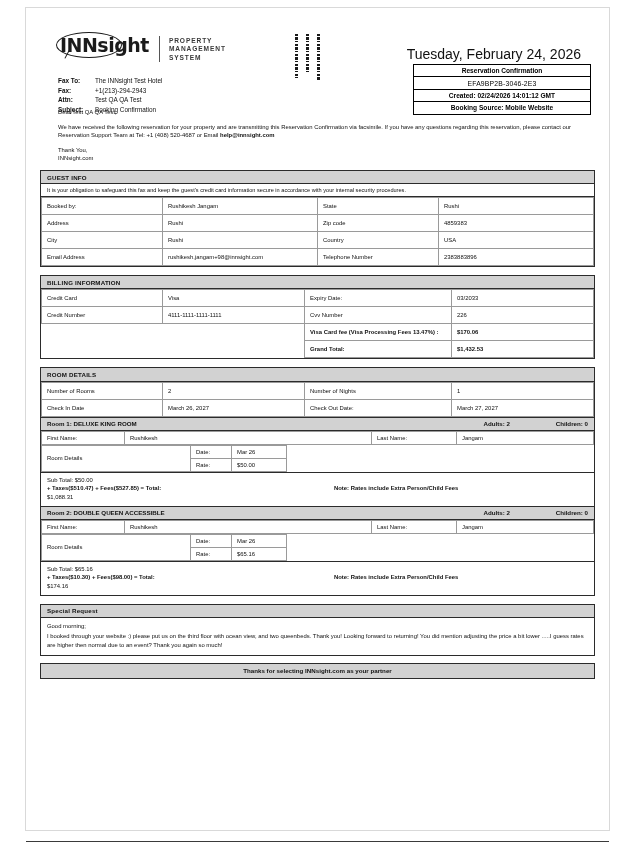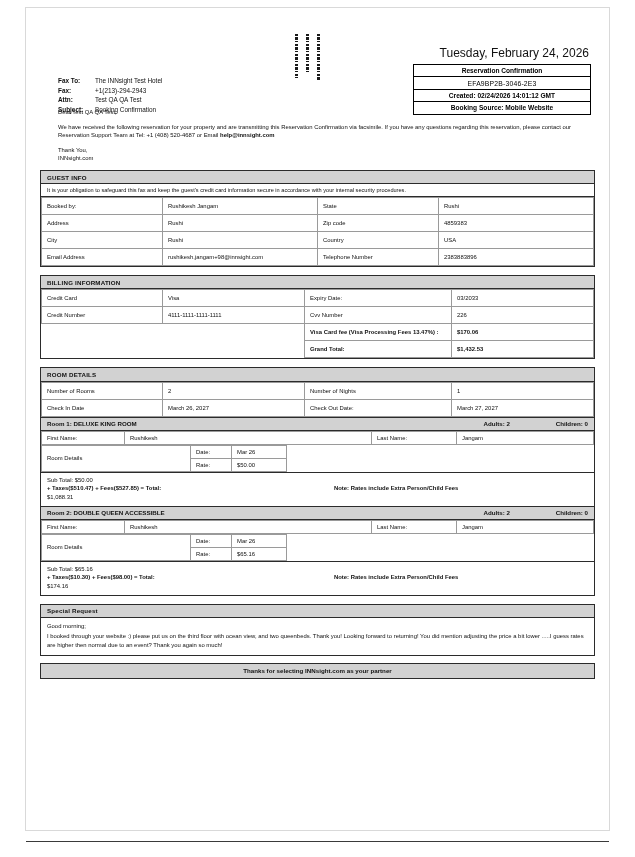--- a/index.html
+++ b/index.html
@@ -59,22 +59,22 @@
     background: repeating-linear-gradient(to bottom,
       #1a1a1a 0px, #1a1a1a 2px, #fff 2px, #fff 3px,
       #1a1a1a 3px, #1a1a1a 6px, #fff 6px, #fff 7px,
       #1a1a1a 7px, #1a1a1a 8px, #fff 8px, #fff 10px);
   }
   .barcode i:nth-child(1){ left: 2px; }
   .barcode i:nth-child(2){ left: 13px; height: 40px; }
   .barcode i:nth-child(3){ left: 24px; height: 47px; }
 
   .dateline {
-    position: absolute; right: 6px; top: 26px;
-    font-size: 12px; color: #111; margin-left: 16px;
+    position: absolute; right: 14px; top: 26px;
+    font-size: 14px; color: #111; margin-left: 16px;
   }
   .resbox {
     position: absolute; right: 4px; top: 44px; width: 176px;
     border: 1px solid #000; border-collapse: collapse;
   }
   .resbox div {
     border-bottom: 1px solid #000; text-align: center;
     font-size: 6.6px; font-weight: bold; padding: 2.2px 2px; color: #000;
   }
   .resbox div:last-child { border-bottom: none; }
@@ -148,20 +148,32 @@
                 font-family: "Liberation Serif", serif; }
 </style>
 </head>
 <body>
 
 <div class="page">
   <div class="sheet">
     <div class="inner">
 
       <div class="hdr">
+        <div class="logo-wrap">
+          <div class="logo-mark">
+            <span class="logo-ring"></span>
+            <span class="logo-tail"></span>
+            <span>INNsight</span>
+          </div>
+          <div class="logo-sub">
+            <div>PROPERTY</div>
+            <div>MANAGEMENT</div>
+            <div>SYSTEM</div>
+          </div>
+        </div>
 
         <div class="barcode">
             <i></i>
             <i></i>
             <i></i>
           </div>
 
         <div class="dateline">Tuesday, February 24, 2026</div>
 
         <div class="resbox">

